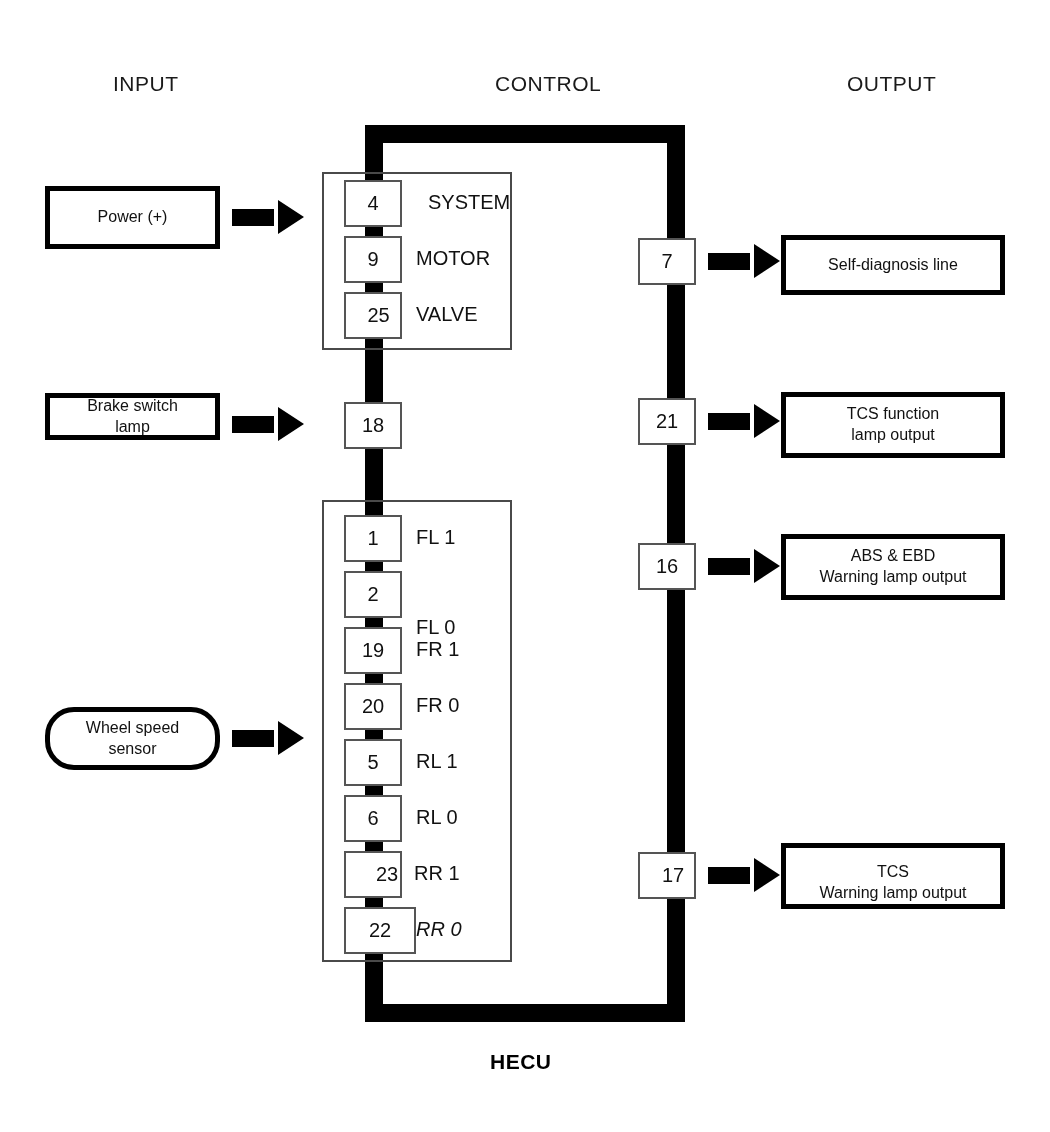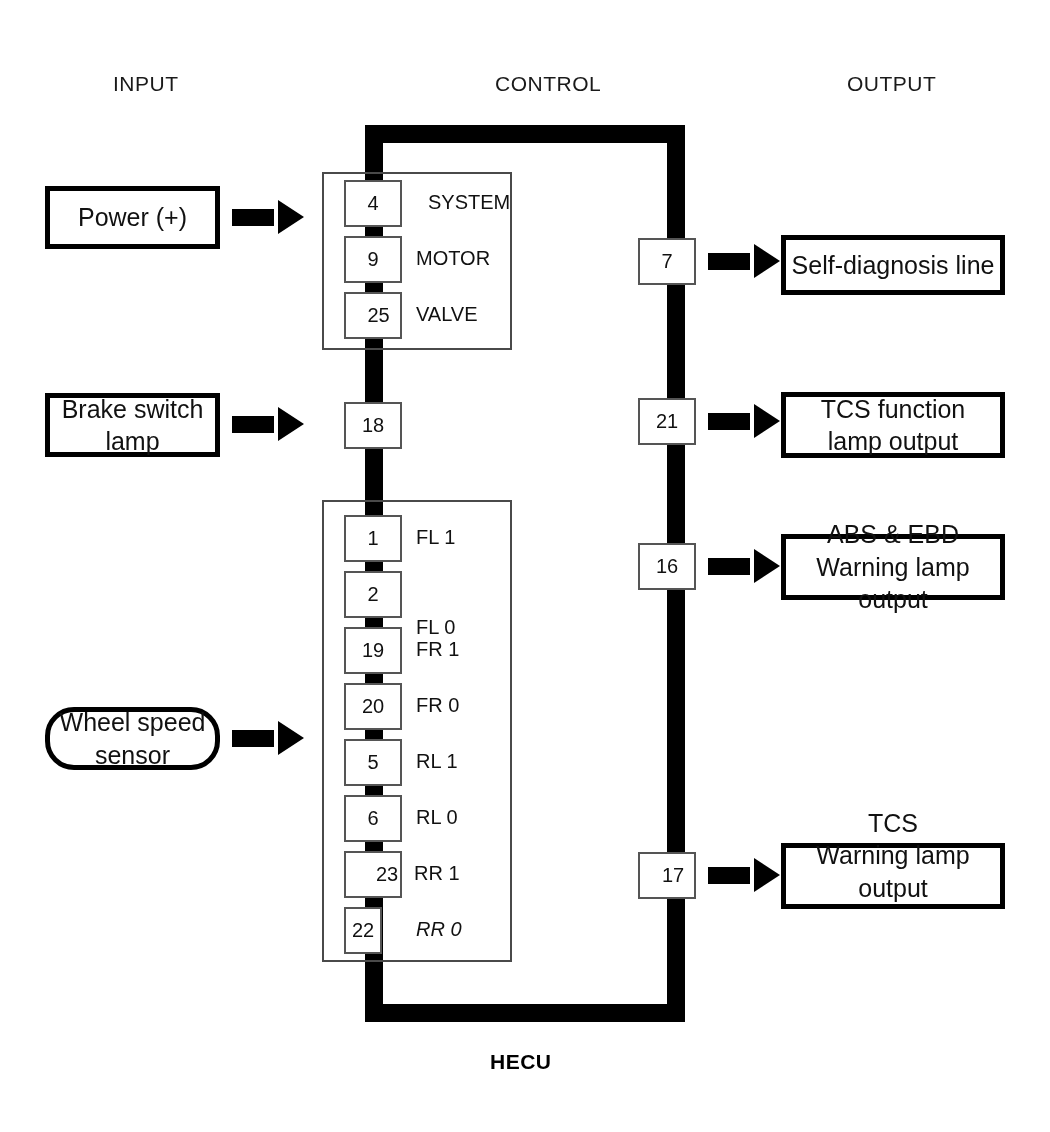--- a/index.html
+++ b/index.html
@@ -45,21 +45,21 @@
   
   .io-box {
     position: absolute;
     border: 5px solid #000000;
     background: #ffffff;
     box-sizing: border-box;
     display: flex;
     align-items: center;
     justify-content: center;
     text-align: center;
-    font-size: 25px;
+    font-size: 16px;
     line-height: 1.3;
     color: #111111;
   }
   .io-box span { display: block; }
 
   
   .pin-box {
     position: absolute;
     border: 2px solid #555555;
     background: #ffffff;
@@ -137,21 +137,21 @@
   <div id="inputs-layer">
       <div class="io-box" style="left: 45px; top: 186px; width: 175px; height: 63px;">
         <div>
           <span>Power (+)</span>
         </div>
       </div>
       <div class="arrow" style="left: 232px; top: 200px; width: 72px; height: 34px;">
         <div class="shaft"></div>
         <div class="head" style="border-top-width: 17px; border-bottom-width: 17px;"></div>
       </div>
-      <div class="io-box" style="left: 45px; top: 393px; width: 175px; height: 64px;">
+      <div class="io-box" style="left: 45px; top: 393px; width: 175px; height: 47px;">
         <div>
           <span>Brake switch</span>
           <span>lamp</span>
         </div>
       </div>
       <div class="arrow" style="left: 232px; top: 407px; width: 72px; height: 34px;">
         <div class="shaft"></div>
         <div class="head" style="border-top-width: 17px; border-bottom-width: 17px;"></div>
       </div>
       <div class="io-box" style="left: 45px; top: 707px; width: 175px; height: 63px; border-radius: 29px;">
@@ -181,21 +181,21 @@
       <div class="pin-box" style="left: 344px; top: 627px; width: 58px; height: 47px;">19</div>
       <div class="pin-label" style="left: 416px; top: 637.5px;">FR 1</div>
       <div class="pin-box" style="left: 344px; top: 683px; width: 58px; height: 47px;">20</div>
       <div class="pin-label" style="left: 416px; top: 693.5px;">FR 0</div>
       <div class="pin-box" style="left: 344px; top: 739px; width: 58px; height: 47px;">5</div>
       <div class="pin-label" style="left: 416px; top: 749.5px;">RL 1</div>
       <div class="pin-box" style="left: 344px; top: 795px; width: 58px; height: 47px;">6</div>
       <div class="pin-label" style="left: 416px; top: 805.5px;">RL 0</div>
       <div class="pin-box" style="left: 344px; top: 851px; width: 58px; height: 47px; padding-left: 28px;">23</div>
       <div class="pin-label" style="left: 414px; top: 861.5px;">RR 1</div>
-      <div class="pin-box" style="left: 344px; top: 907px; width: 38px; height: 47px;">22</div>
+      <div class="pin-box" style="left: 344px; top: 907px; width: 72px; height: 47px;">22</div>
       <div class="pin-label" style="left: 416px; top: 917.5px; font-style: italic;">RR 0</div>
     </div>
 
   <div id="outputs-layer">
       <div class="pin-box" style="left: 638px; top: 238px; width: 58px; height: 47px;">7</div>
       <div class="arrow" style="left: 708px; top: 244px; width: 72px; height: 34px;">
         <div class="shaft"></div>
         <div class="head" style="border-top-width: 17px; border-bottom-width: 17px;"></div>
       </div>
       <div class="io-box" style="left: 781px; top: 235px; width: 224px; height: 60px;">

